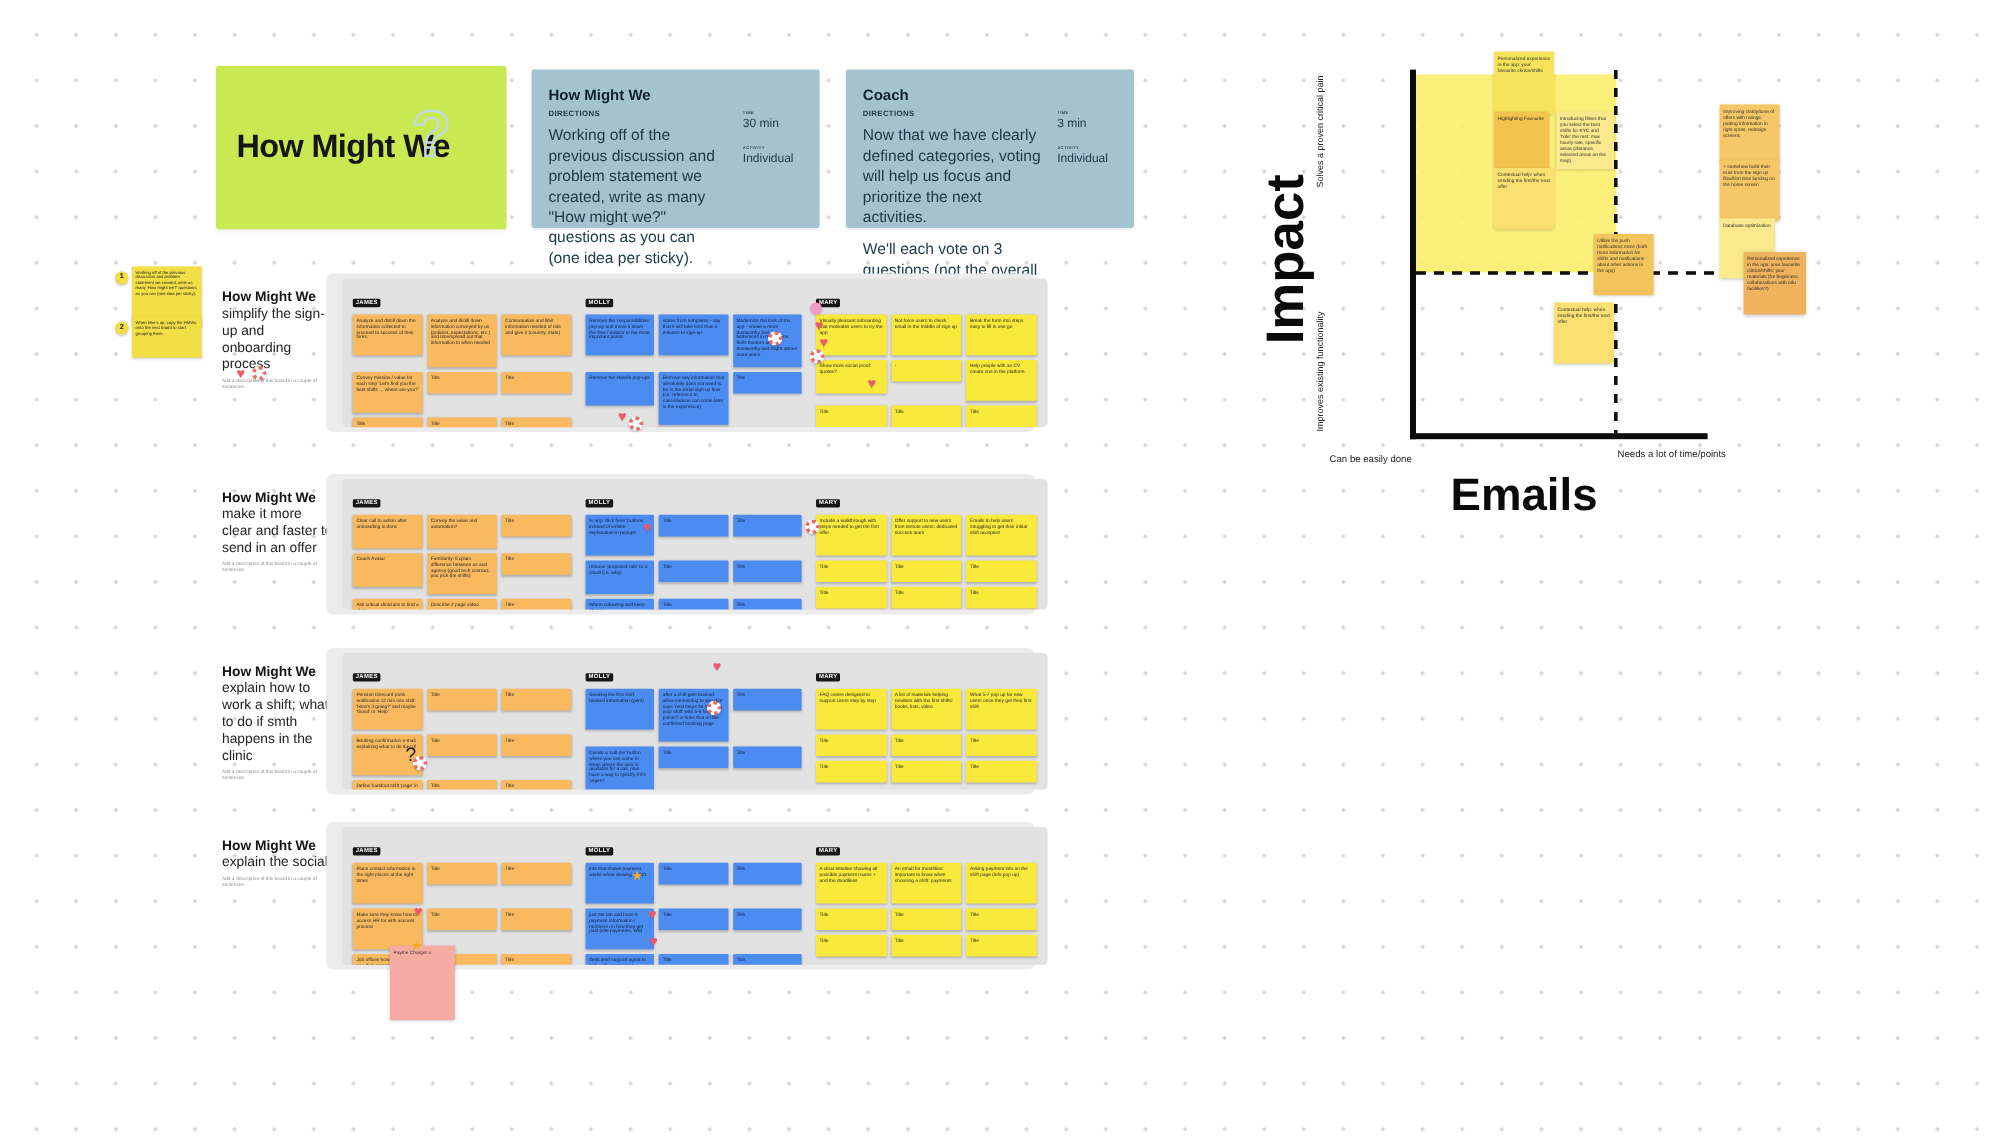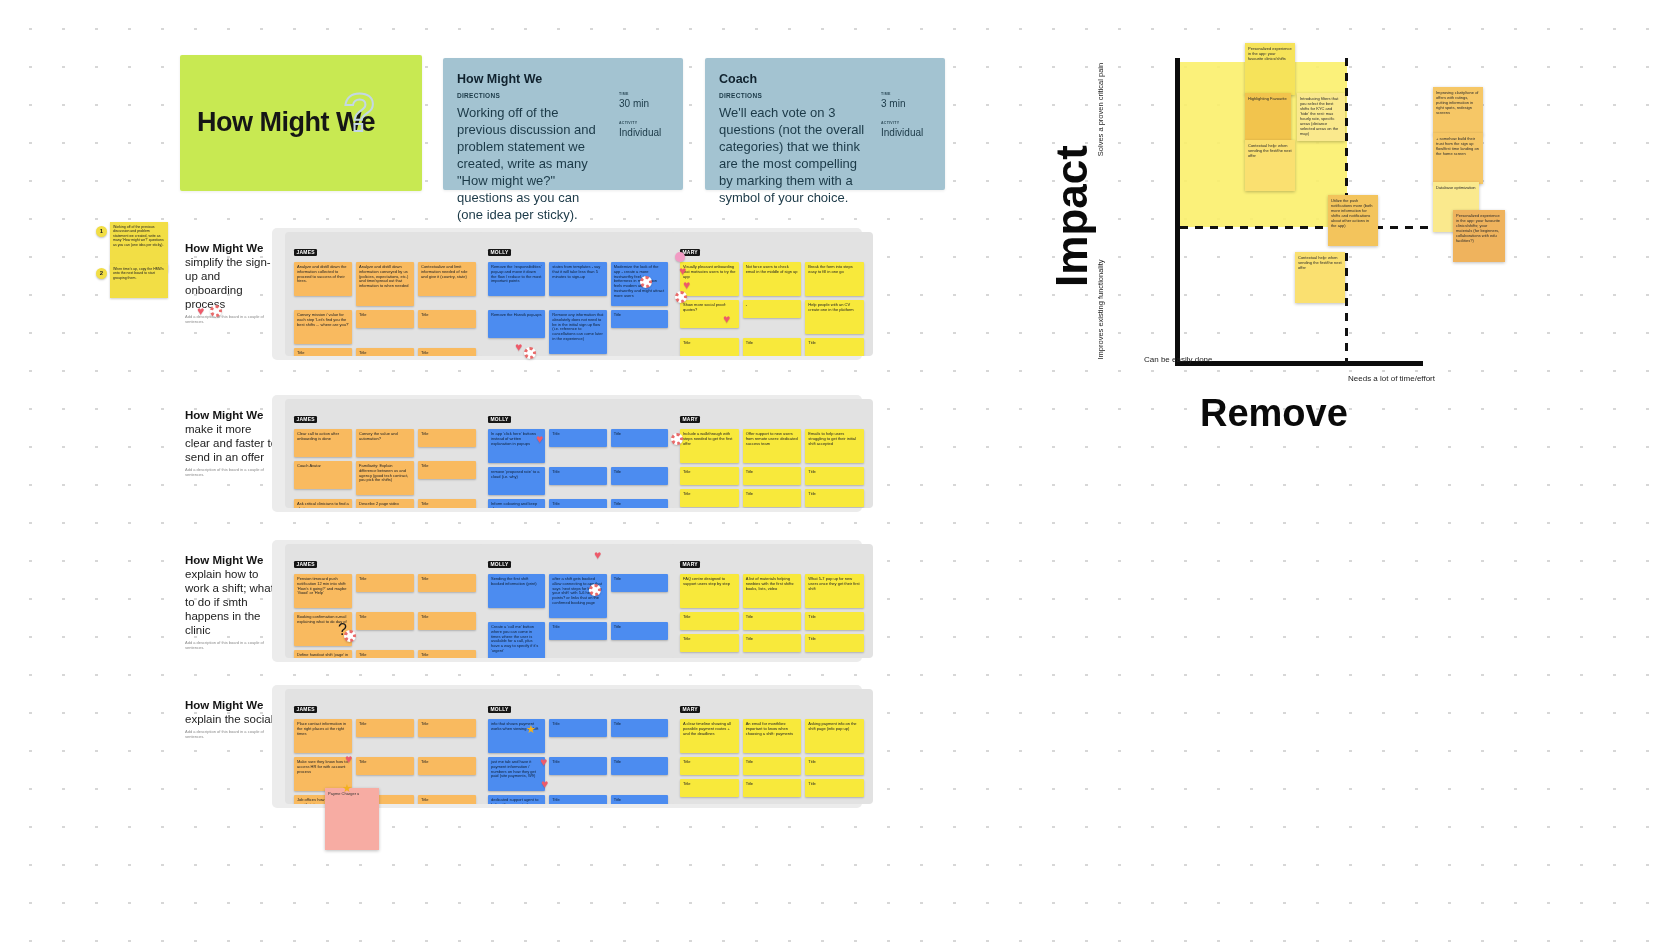--- a/index.html
+++ b/index.html
@@ -93,20 +93,21 @@
     <p class="val">Individual</p>
   </div>
 </section>
 
 <section class="abs card blue" id="card-vote">
   <h2>Coach</h2>
   <div class="card-dir">
     <div class="zl">
         <p class="lbl">DIRECTIONS</p>
       </div>
+    <p>Now that we have clearly defined categories, voting will help us focus and prioritize the next activities.</p>
     <p>We'll each vote on 3 questions (not the overall categories) that we think are the most compelling by marking them with a symbol of your choice.</p>
   </div>
   <div class="card-side">
     <div class="zl">
         <p class="lbl">TIME</p>
       </div>
     <p class="val">3 min</p>
     <div class="zl">
         <p class="lbl">ACTIVITY</p>
       </div>
@@ -513,23 +514,23 @@
 
 <div id="matrix">
   <div class="abs big-axis-label" id="impact-label">Impact</div>
   <div class="abs yaxis-sub" style="left:1025px;top:105px;">Solves a proven critical pain</div>
   <div class="abs yaxis-sub" style="left:1025px;top:305px;">Improves existing functionality</div>
   <div class="abs quadrant"></div>
   <div class="abs axis" style="left:1175px;top:58px;width:5px;height:308px;"></div>
   <div class="abs axis" style="left:1175px;top:361px;width:248px;height:5px;"></div>
   <div class="abs vdash"></div>
   <div class="abs hdash"></div>
-  <div class="abs xaxis-sub" style="left:1108px;top:355px;margin-left:36px;">Can be easily done</div>
-  <div class="abs xaxis-sub" style="left:1348px;top:374px;">Needs a lot of time/effort</div>
-  <div class="abs big-axis-label" id="effort-label">Remove</div>
+  <div class="abs xaxis-sub" style="left:1108px;top:378px;">Can be easily done</div>
+  <div class="abs xaxis-sub" style="left:1348px;top:374px;">Needs a lot of time/points</div>
+  <div class="abs big-axis-label" id="effort-label">Emails</div>
   <div id="matrix-notes">
       <div class="mnote" style="left: 1245px; top: 43px; width: 44px; min-height: 46px; background: rgb(246, 227, 90);">
         <div class="zl">Personalized experience in the app: your favourite clinics/shifts</div>
       </div>
       <div class="mnote" style="left: 1245px; top: 93px; width: 40px; min-height: 42px; background: rgb(242, 196, 77);">
         <div class="zl">Highlighting Favourite</div>
       </div>
       <div class="mnote" style="left: 1297px; top: 93px; width: 42px; min-height: 42px; background: rgb(250, 233, 141);">
         <div class="zl">Introducing filters that you select the best shifts for KYC and 'hide' the rest: max hourly rate, specific areas (distance selected areas on the map)</div>
       </div>

